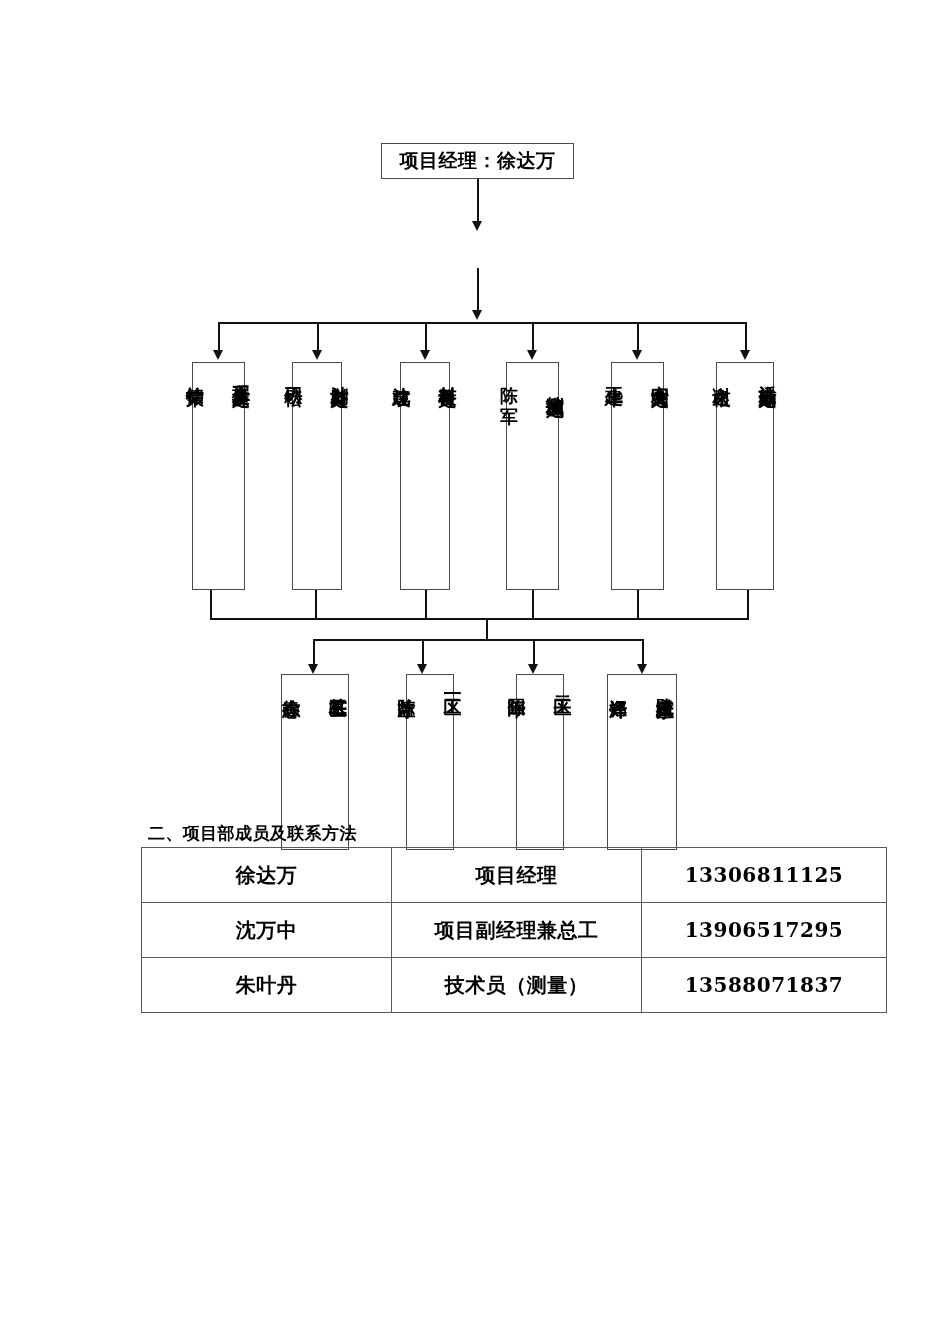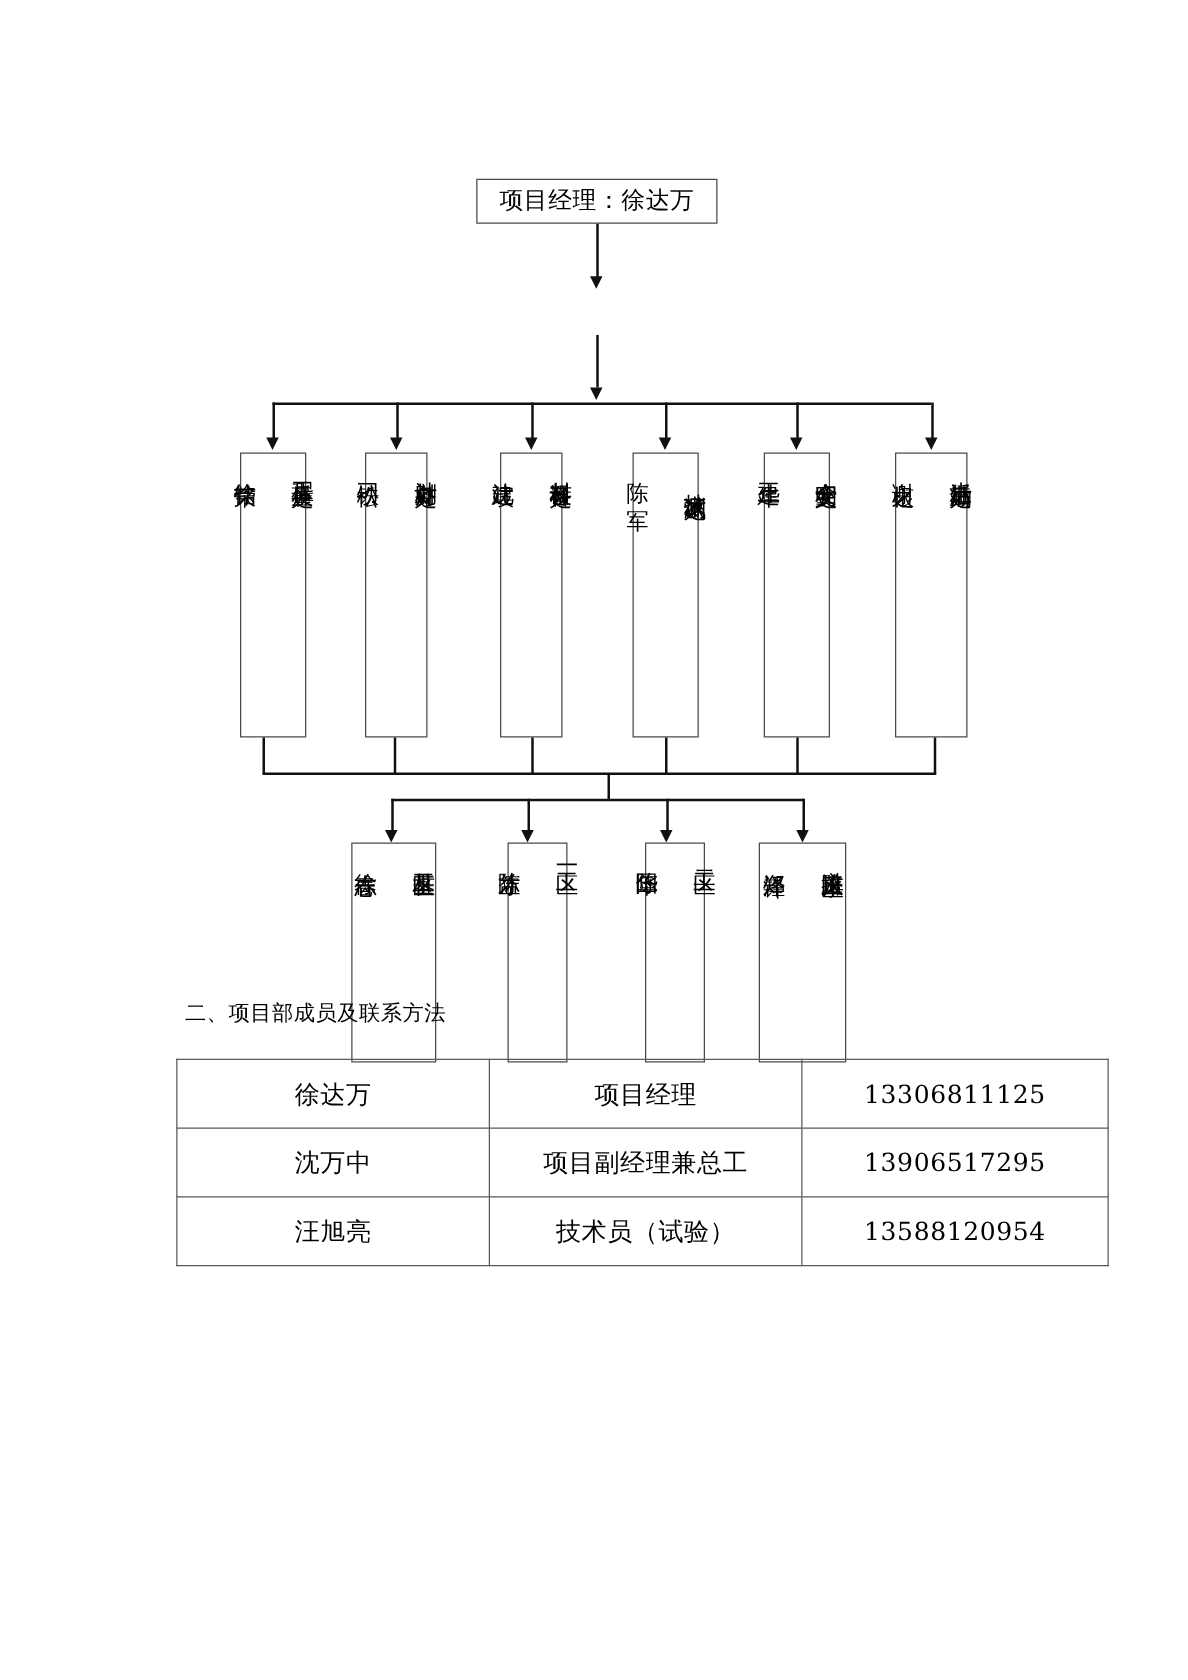--- a/index.html
+++ b/index.html
@@ -14,20 +14,21 @@
     font-family: "DejaVu Serif", "Liberation Serif", serif;
     color: #000000;
     overflow: hidden;
   }
 
   #page {
     position: absolute;
     left: 0; top: 0;
     width: 950px;
     height: 1128px;
+    font-weight: bold;
   }
 
   
   .node {
     position: absolute;
     border: 1.5px solid #4a4a4a;
     background: #ffffff;
     box-sizing: border-box;
     display: flex;
     align-items: center;
@@ -226,37 +227,37 @@
 
 陈国华</span>
   </div>
 
   <div class="node node-v" style="left:607px; top:674px; width:70px; height:176px;">
     <span class="vtext2">道路排水工区
 
 郑泽锋</span>
   </div>
 
-  <div class="section-heading" style="left:148px; top:799px;">
+  <div class="section-heading" style="left:148px; top:822px;">
     <span>二、项目部成员及联系方法</span>
   </div>
 
   <table class="member-table" style="left:141px; top:847px; width:737px;">
     <tbody>
       <tr>
         <td class="col-name">徐达万</td>
         <td class="col-role">项目经理</td>
         <td class="col-phone">13306811125</td>
       </tr>
       <tr>
         <td class="col-name">沈万中</td>
         <td class="col-role">项目副经理兼总工</td>
         <td class="col-phone">13906517295</td>
       </tr>
       <tr>
-        <td class="col-name">汪旭亮</td>
-        <td class="col-role">技术员（试验）</td>
-        <td class="col-phone">13588120954</td>
+        <td class="col-name">朱叶丹</td>
+        <td class="col-role">技术员（测量）</td>
+        <td class="col-phone">13588071837</td>
       </tr>
     </tbody>
   </table>
 
 </div>
 
 </body></html>

